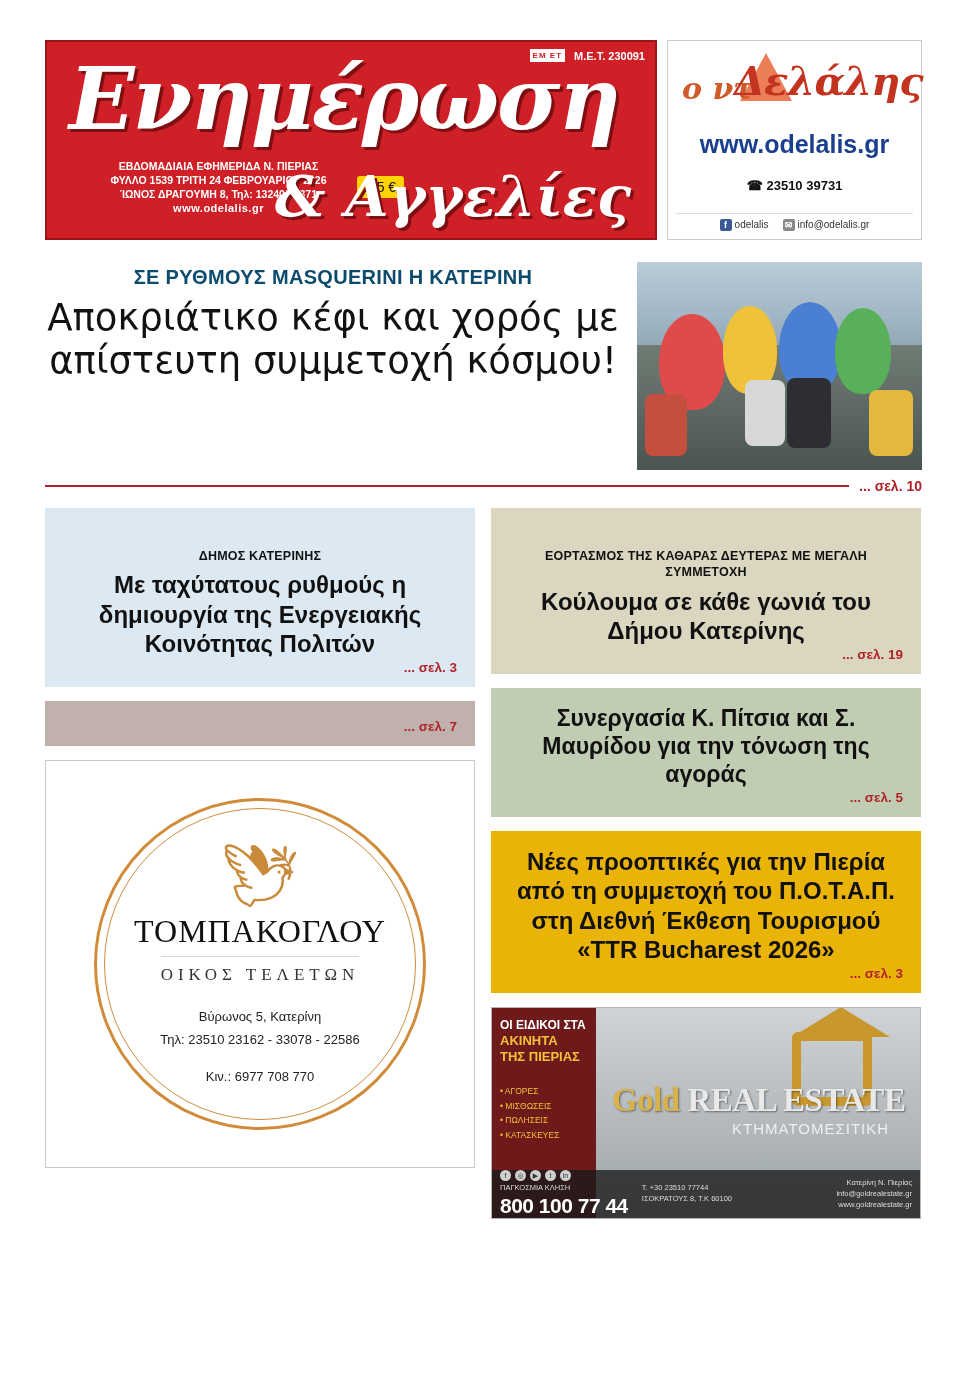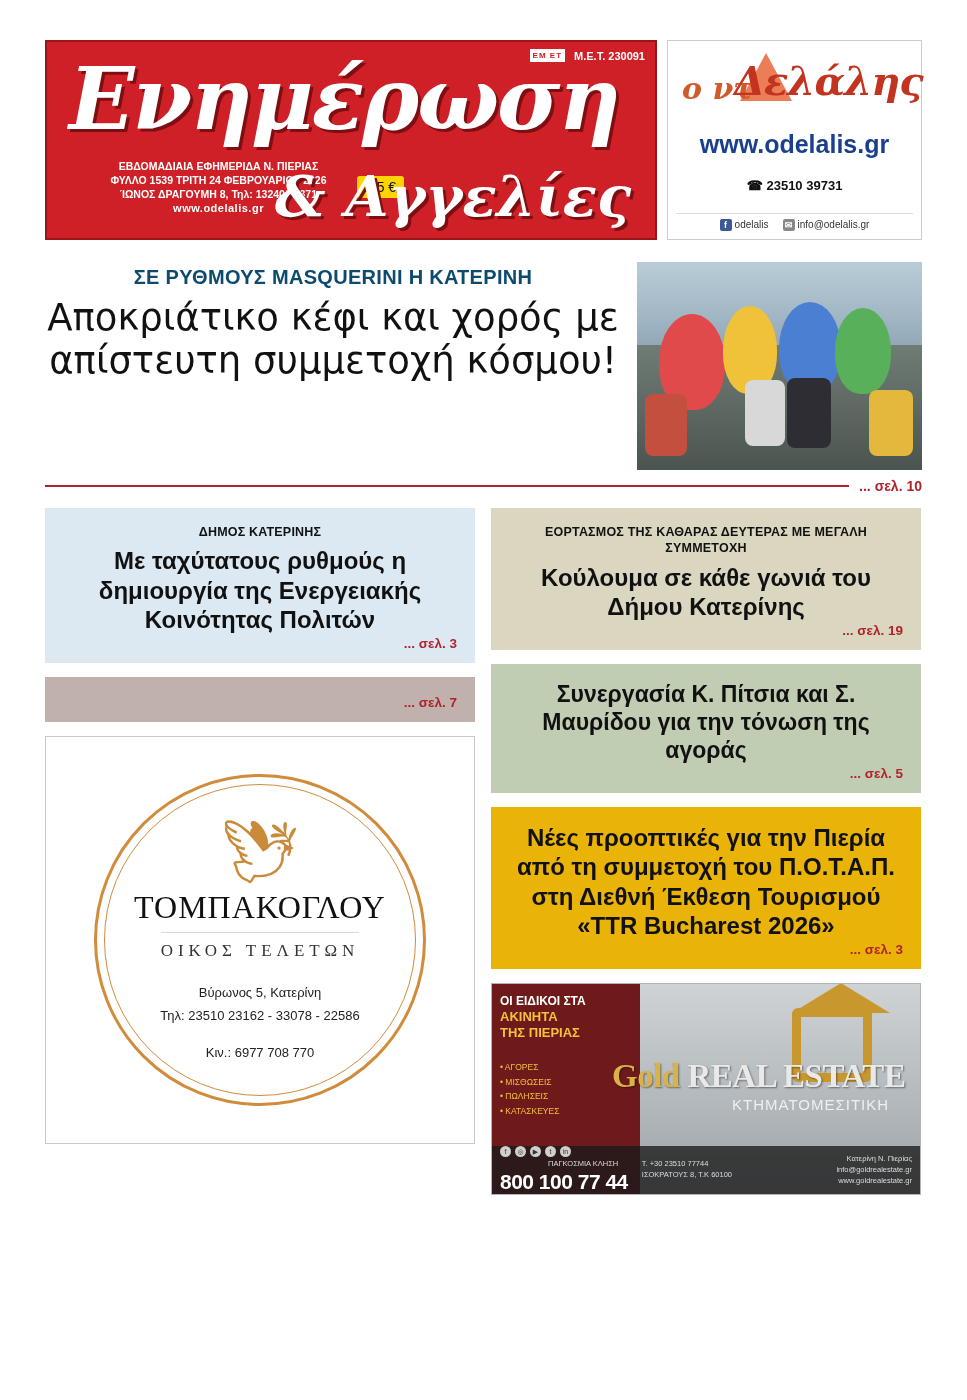--- a/index.html
+++ b/index.html
@@ -253,20 +253,21 @@
     position: relative;
   }
   .box .sub {
     text-align: center;
     font-size: 12.5px;
     font-weight: bold;
     letter-spacing: .2px;
     line-height: 1.3;
     margin-bottom: 6px;
     color: #111;
+    margin-top: 24px;
   }
   .box .head {
     text-align: center;
     font-size: 24px;
     font-weight: bold;
     line-height: 1.22;
     color: #111;
   }
   .box .sel-ref {
     text-align: right;
@@ -337,21 +338,21 @@
   .ad-real {
     width: 430px;
     height: 212px;
     align-self: flex-end;
     position: relative;
     overflow: hidden;
     background: linear-gradient(#cfd3d6, #9ca3a7);
     border: 1px solid #b5b5b5;
   }
   .ad-real .leftpanel {
-    position: absolute; left: 0; top: 0; bottom: 0; width: 148px;
+    position: absolute; left: 0; top: 0; bottom: 0; width: 104px;
     background: #6f1a1a;
     color: #fff;
     padding: 10px 8px;
   }
   .ad-real .lp-t1 { font-size: 12px; font-weight: bold; line-height: 1.25; }
   .ad-real .lp-t2 { font-size: 13px; font-weight: bold; color: #f3c13a; line-height: 1.2; }
   .ad-real .lp-list { margin-top: 20px; font-size: 8.5px; line-height: 1.7; color: #f3c13a; }
   .ad-real .bigtitle {
     position: absolute;
     left: 120px; top: 74px;
@@ -390,21 +391,21 @@
     left: 0; right: 0; bottom: 0;
     height: 48px;
     background: rgba(26,26,26,.78);
     color: #fff;
     display: flex;
     align-items: center;
     padding: 0 8px;
     gap: 10px;
   }
   .ad-real .phonebig { font-size: 21px; font-weight: bold; color: #fff; letter-spacing: -0.5px; }
-  .ad-real .smalltxt { font-size: 7.5px; line-height: 1.45; color: #ddd; margin-left: 48px; }
+  .ad-real .smalltxt { font-size: 7.5px; line-height: 1.45; color: #ddd; }
   .socrow { display: flex; gap: 4px; margin-bottom: 2px; }
   .socrow span {
     width: 11px; height: 11px; border-radius: 50%;
     background: #cfcfcf; display: inline-block;
     font-size: 7px; color: #333; text-align: center; line-height: 11px;
   }
   .right-stack { display: flex; flex-direction: column; justify-content: flex-end; }
 </style>
 </head>
 <body>

